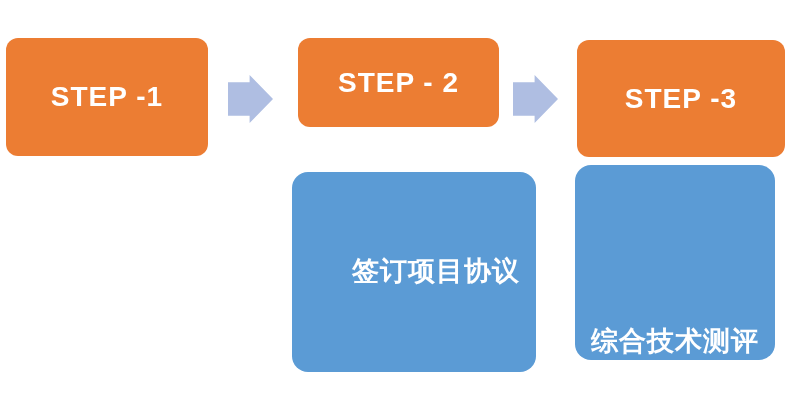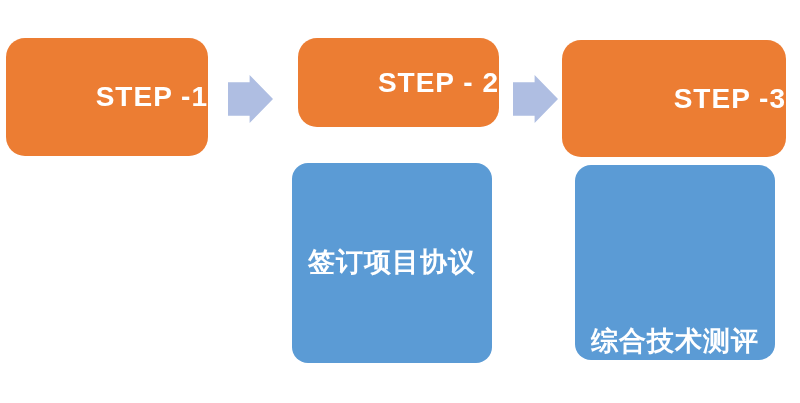--- a/index.html
+++ b/index.html
@@ -11,24 +11,24 @@
     position: relative;
     width: 800px;
     height: 403px;
     background: #ffffff;
     overflow: hidden;
     font-family: "Liberation Sans", sans-serif;
   }
   .header-box {
     position: absolute;
     background: var(--header-bg, #EC7D33);
-    border-radius: 19px;
+    border-radius: 12px;
     display: flex;
     align-items: center;
-    justify-content: flex-end;
+    justify-content: center;
     color: var(--text, #ffffff);
     font-weight: bold;
     font-size: 28px;
     letter-spacing: 1px;
     font-family: "Liberation Sans", sans-serif;
   }
   .body-box {
     position: absolute;
     background: var(--body-bg, #5B9BD5);
     border-radius: 16px;
@@ -49,23 +49,23 @@
     width: 45px;
     height: 48px;
     background: var(--arrow, #AFBEE2);
     clip-path: polygon(0% 15%, 48% 15%, 48% 0%, 100% 50%, 48% 100%, 48% 85%, 0% 85%);
   }
   
   .hb1 { left: 6px;   top: 38px; width: 202px; height: 118px; }
   .bb1 { left: 8px;   top: 162px; width: 202px; height: 208px; }
   
   .hb2 { left: 298px; top: 38px; width: 201px; height: 89px; }
-  .bb2 { left: 292px; top: 163px; width: 200px; height: 200px; }
+  .bb2 { left: 292px; top: 172px; width: 200px; height: 200px; padding-left: 44px; }
   
-  .hb3 { left: 562px; top: 40px; width: 208px; height: 117px; padding-left: 16px; }
+  .hb3 { left: 577px; top: 40px; width: 208px; height: 117px; }
   .bb3 { left: 575px; top: 165px; width: 200px; height: 195px; align-items: flex-end; }
   
   .ar1 { left: 228px; top: 75px; }
   .ar2 { left: 513px; top: 75px; }
 </style>
 </head>
 <body>
 
 <div class="canvas">
 

